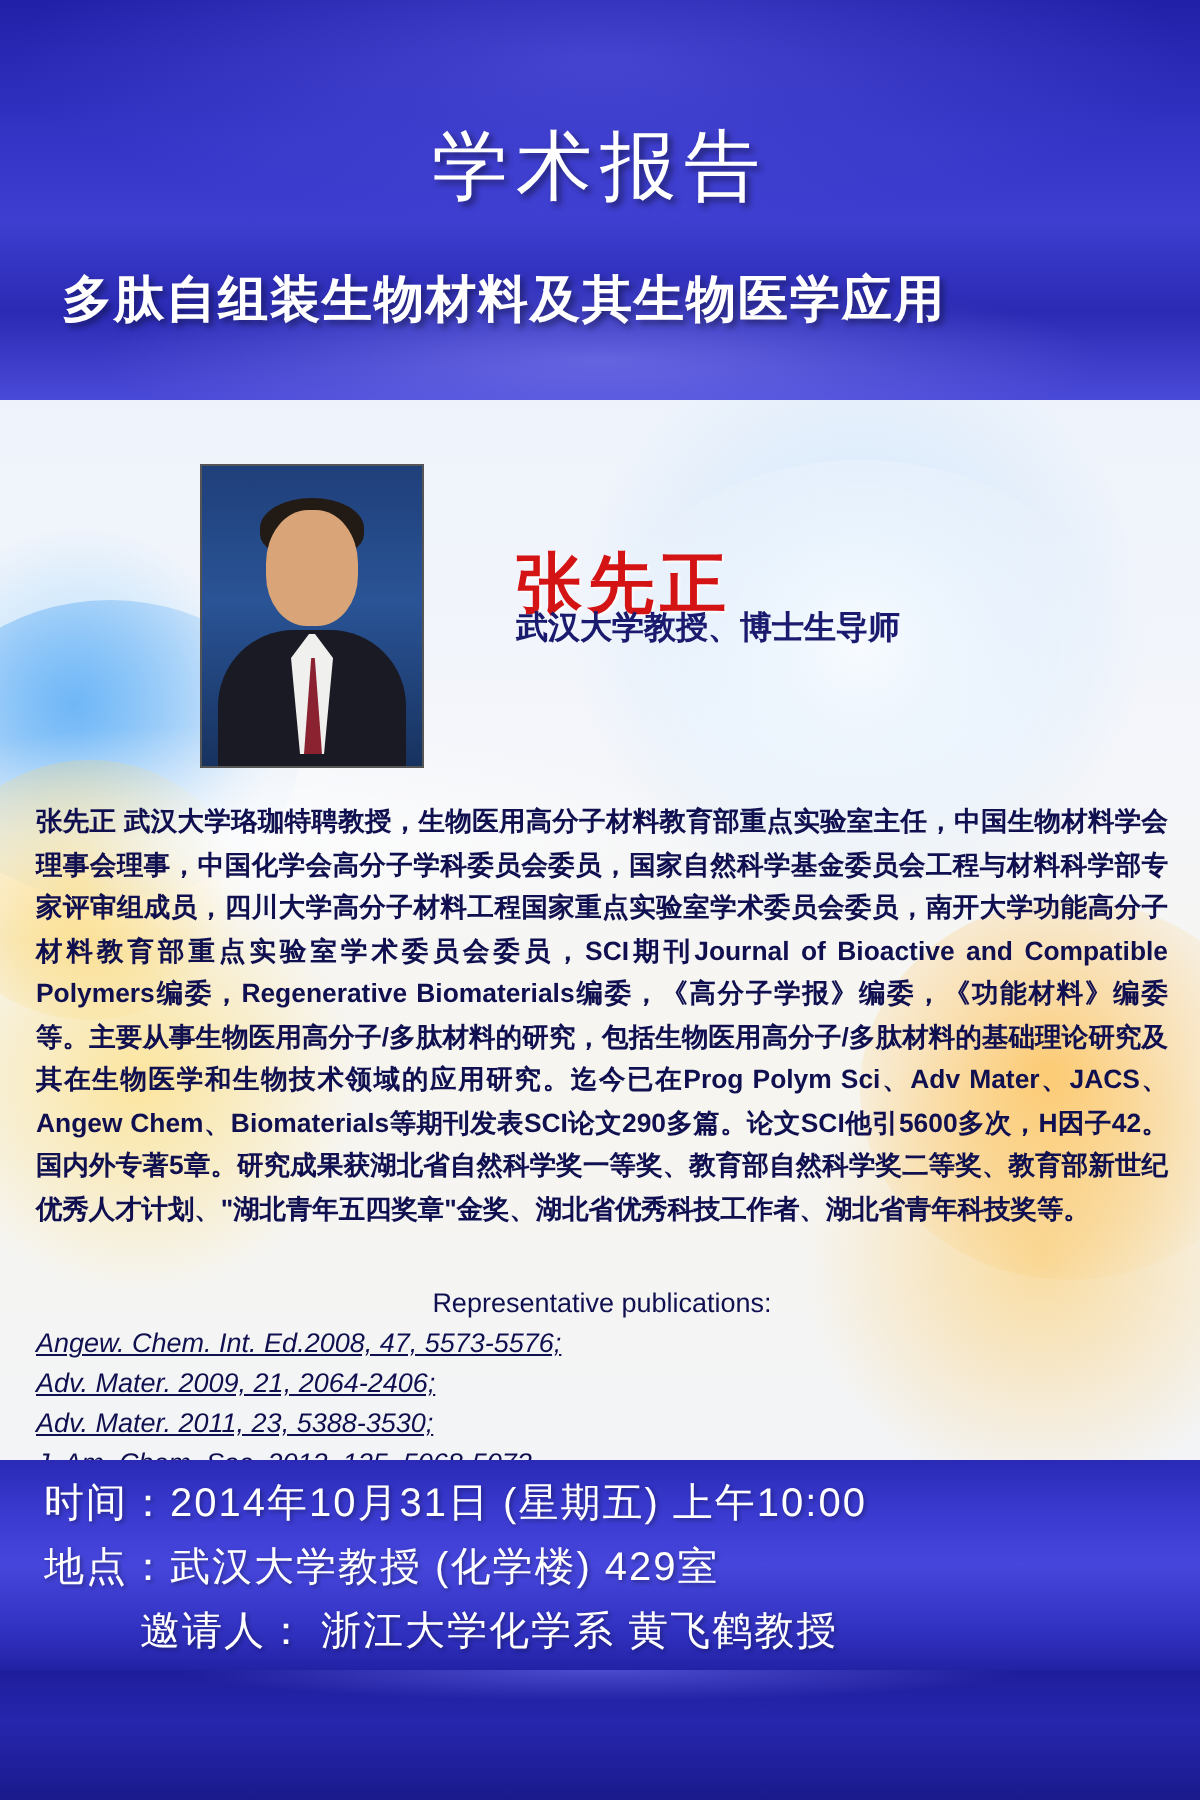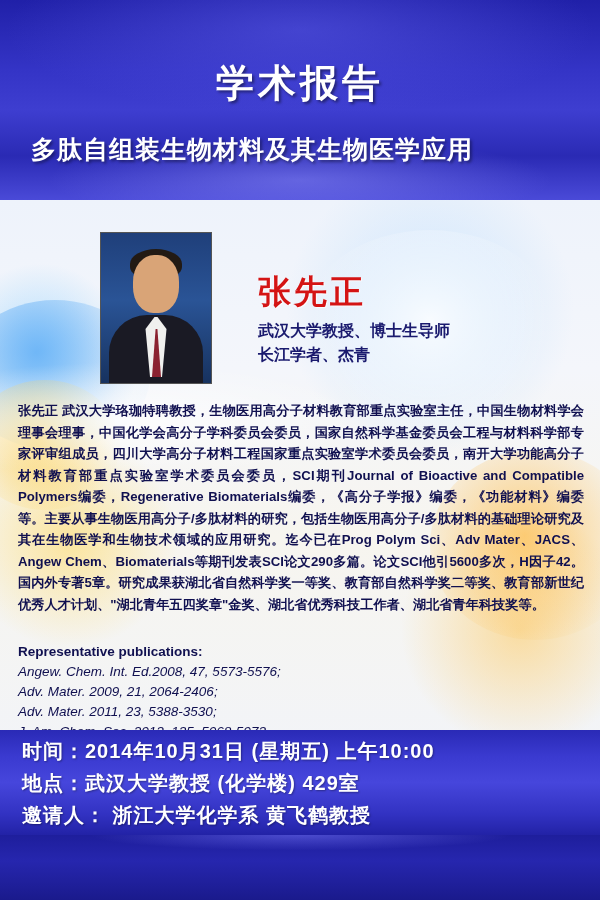--- a/index.html
+++ b/index.html
@@ -37,21 +37,21 @@
     background: radial-gradient(ellipse 360px 60px at 50% 50%, rgba(150,150,255,0.45) 0%, rgba(80,80,220,0.0) 70%);
     pointer-events: none;
   }
   .title-main {
     position: absolute;
     top: 58px;
     width: 600px;
     text-align: center;
     color: #ffffff;
     font-size: 38px;
-    font-weight: bold;
+    font-weight: normal;
     letter-spacing: 4px;
     text-shadow: 2px 2px 3px rgba(0,0,0,0.45);
   }
   .title-sub {
     position: absolute;
     top: 133px;
     width: 504px;
     text-align: center;
     color: #ffffff;
     font-size: 25px;
@@ -153,21 +153,21 @@
     position: absolute;
     left: 258px; top: 70px;
     color: #d41414;
     font-size: 33px;
     font-weight: bold;
     letter-spacing: 3px;
     text-shadow: 1px 1px 1px rgba(255,255,255,0.8);
   }
   .affil {
     position: absolute;
-    left: 258px; top: 119px;
+    left: 258px; top: 103px;
     color: #1a1a6e;
     font-size: 16px;
     font-weight: bold;
     line-height: 24px;
   }
   
   .bio {
     position: absolute;
     left: 18px; top: 200px;
     width: 566px;
@@ -180,48 +180,50 @@
   
   .pubs {
     position: absolute;
     left: 18px; top: 442px;
     width: 566px;
     color: #101050;
     font-size: 13.5px;
     line-height: 20px;
   }
   .pubs-title {
-    font-weight: bold;
+    font-weight: normal;
     font-style: normal;
+    text-align: center;
   }
   .pub-item {
     font-style: italic;
+    text-decoration: underline;
   }
   
   .footer {
     position: absolute;
     left: 0; top: 730px;
     width: 600px;
     height: 105px;
     background: linear-gradient(180deg, #2a2ab6 0%, #3a3ad0 25%, #4646dc 50%, #3232c2 80%, #2222a6 100%);
     color: #ffffff;
   }
   .footer .line {
     position: absolute;
     left: 22px;
     font-size: 20px;
-    font-weight: bold;
+    font-weight: normal;
     letter-spacing: 1px;
     text-shadow: 1px 1px 2px rgba(0,0,0,0.35);
     white-space: nowrap;
     text-align: right;
   }
   .footer .l1 { top: 8px; }
   .footer .l2 { top: 40px; }
-  .footer .l3 { top: 72px; }
+  .footer .l3 { top: 72px; margin-left: 48px; }
   .bottom {
     position: absolute;
     left: 0; top: 835px;
     width: 600px; height: 65px;
     background: linear-gradient(180deg, #1e1e9c 0%, #2626ae 40%, #1a1a8c 100%);
   }
   .bottom-glow {
     position: absolute;
     left: 0; top: 0;
     width: 600px; height: 30px;
@@ -250,21 +252,20 @@
       <div class="body"></div>
       <div class="shirt"></div>
       <div class="tie"></div>
       <div class="hair"></div>
       <div class="face"></div>
     </div>
 
     <div class="name">张先正</div>
     <div class="affil">
       <div>武汉大学教授、博士生导师</div>
-      <div>长江学者、杰青</div>
     </div>
 
     <div class="bio">张先正  武汉大学珞珈特聘教授，生物医用高分子材料教育部重点实验室主任，中国生物材料学会理事会理事，中国化学会高分子学科委员会委员，国家自然科学基金委员会工程与材料科学部专家评审组成员，四川大学高分子材料工程国家重点实验室学术委员会委员，南开大学功能高分子材料教育部重点实验室学术委员会委员，SCI期刊Journal of Bioactive and Compatible Polymers编委，Regenerative Biomaterials编委，《高分子学报》编委，《功能材料》编委等。主要从事生物医用高分子/多肽材料的研究，包括生物医用高分子/多肽材料的基础理论研究及其在生物医学和生物技术领域的应用研究。迄今已在Prog Polym Sci、Adv Mater、JACS、Angew Chem、Biomaterials等期刊发表SCI论文290多篇。论文SCI他引5600多次，H因子42。国内外专著5章。研究成果获湖北省自然科学奖一等奖、教育部自然科学奖二等奖、教育部新世纪优秀人才计划、"湖北青年五四奖章"金奖、湖北省优秀科技工作者、湖北省青年科技奖等。</div>
 
     <div class="pubs">
       <div class="pubs-title">Representative publications:</div>
       <div class="pub-item">Angew. Chem. Int. Ed.2008, 47, 5573-5576;</div>
       <div class="pub-item">Adv. Mater. 2009, 21, 2064-2406;</div>
       <div class="pub-item">Adv. Mater. 2011, 23, 5388-3530;</div>
       <div class="pub-item">J. Am. Chem. Soc. 2013, 135, 5068-5073.</div>

